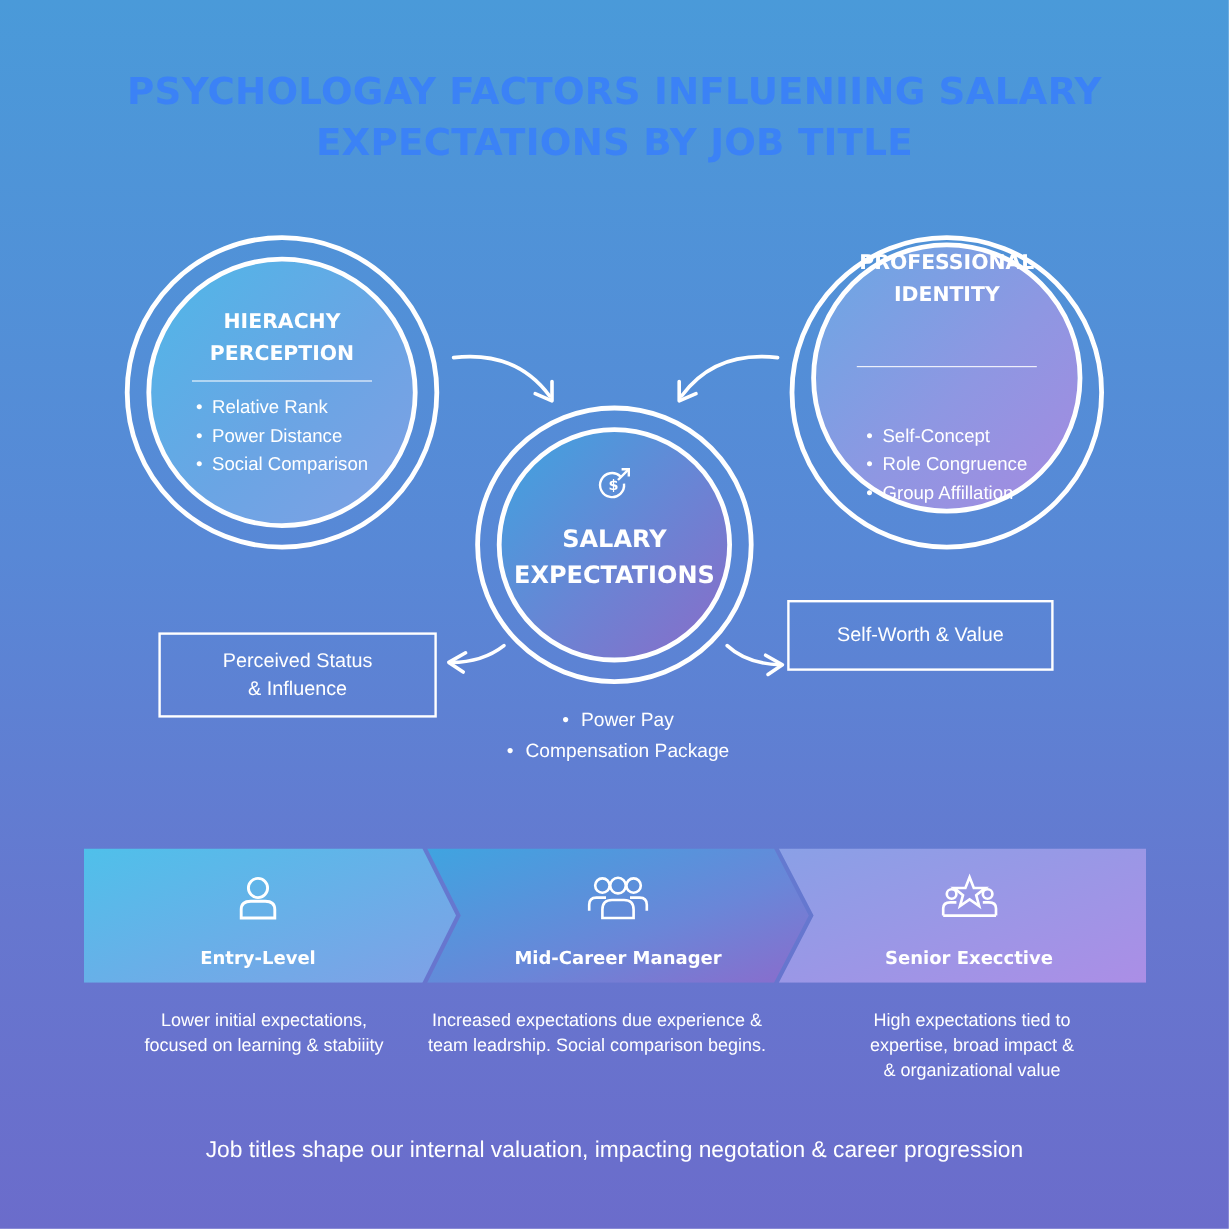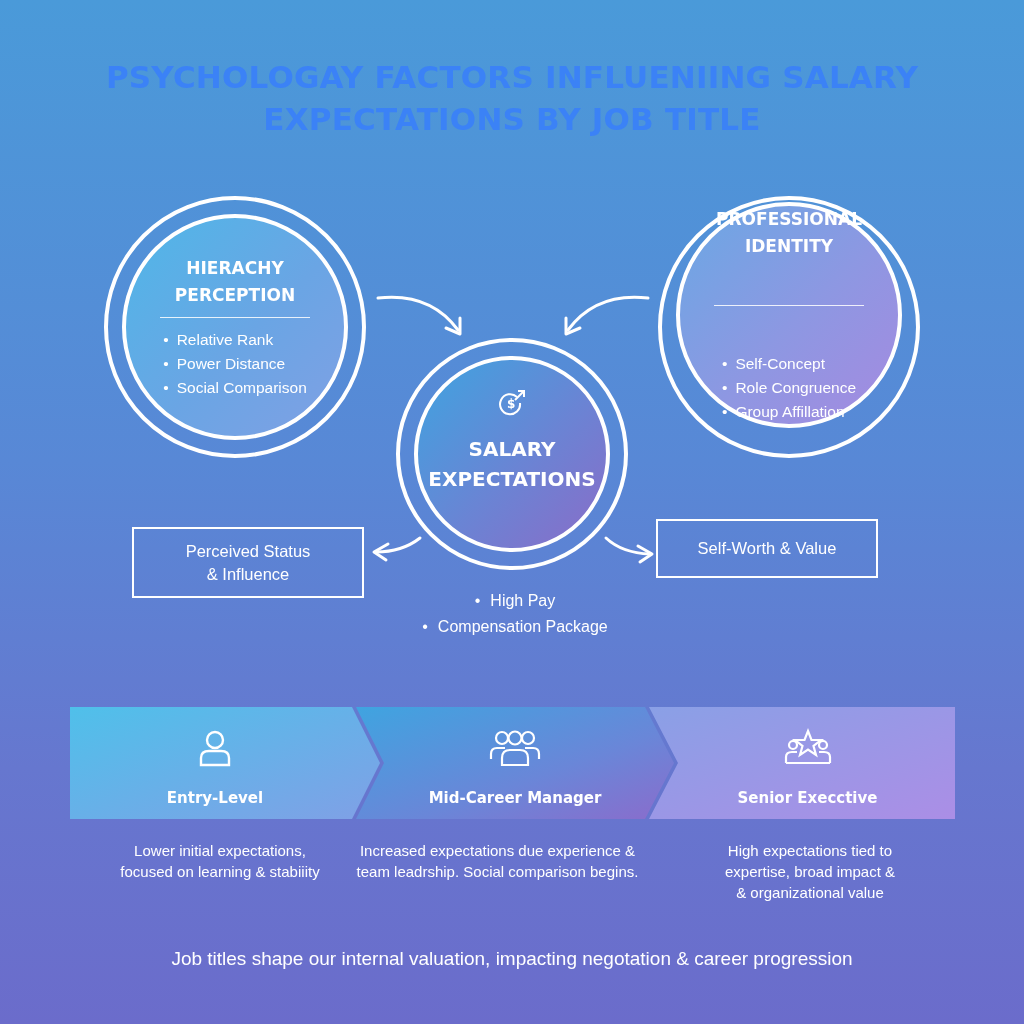--- a/index.html
+++ b/index.html
@@ -130,26 +130,26 @@
     <div style="height:26px"></div>
   </div>
 </div>
 
 <div class="box" style="left:132px;top:527px;width:232px;height:71px;">
   <div>
     <div>Perceived Status</div>
     <div>&amp; Influence</div>
   </div>
 </div>
-<div class="box" style="left:656px;top:519px;width:222px;height:59px;">
+<div class="box" style="left:656px;top:500px;width:222px;height:59px;">
   <div>Self-Worth &amp; Value</div>
 </div>
 
 <div class="center-bullets">
-  <div>High Pay</div>
+  <div>Power Pay</div>
   <div>Compensation Package</div>
 </div>
 
 <div class="band">
   <svg width="885" height="112" style="position:absolute;left:0;top:0">
     <defs>
       <linearGradient id="g1" x1="0" y1="0" x2="1" y2="1">
         <stop offset="0" stop-color="#4fc0ea"></stop>
           <stop offset="1" stop-color="#80a0e6"></stop>
       </linearGradient>

